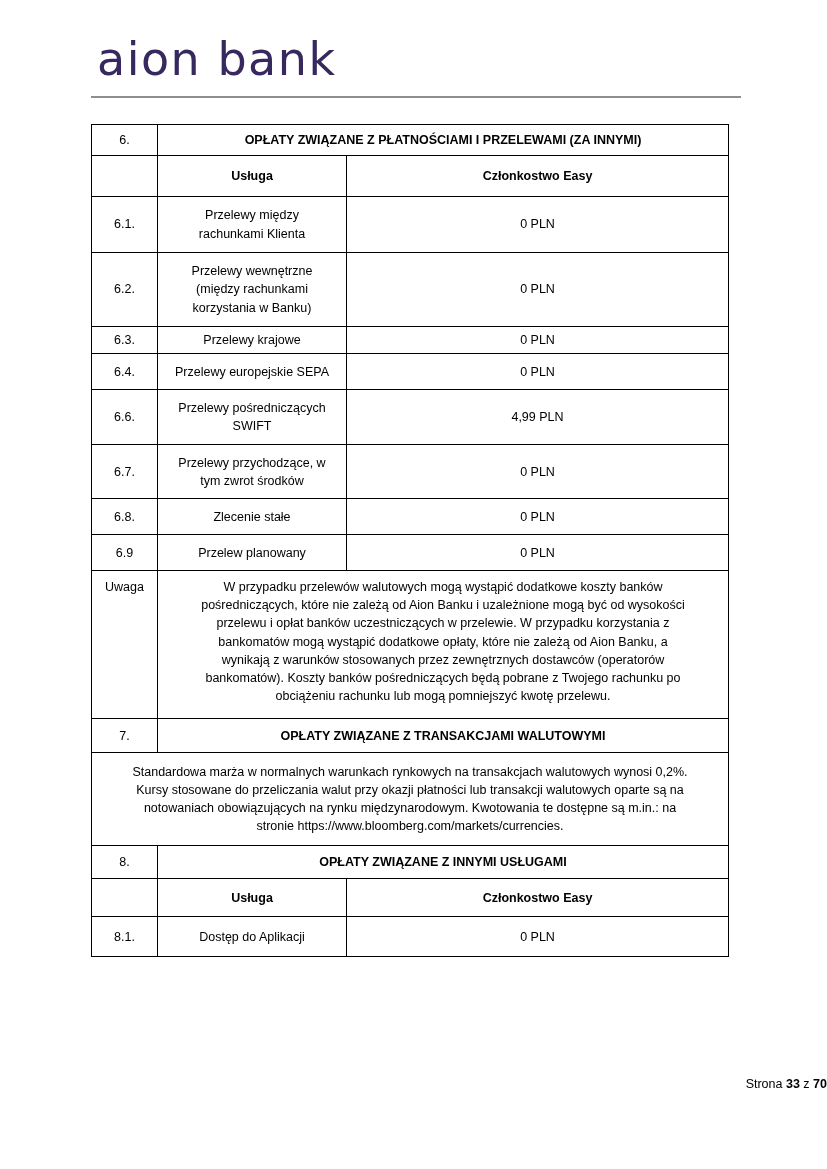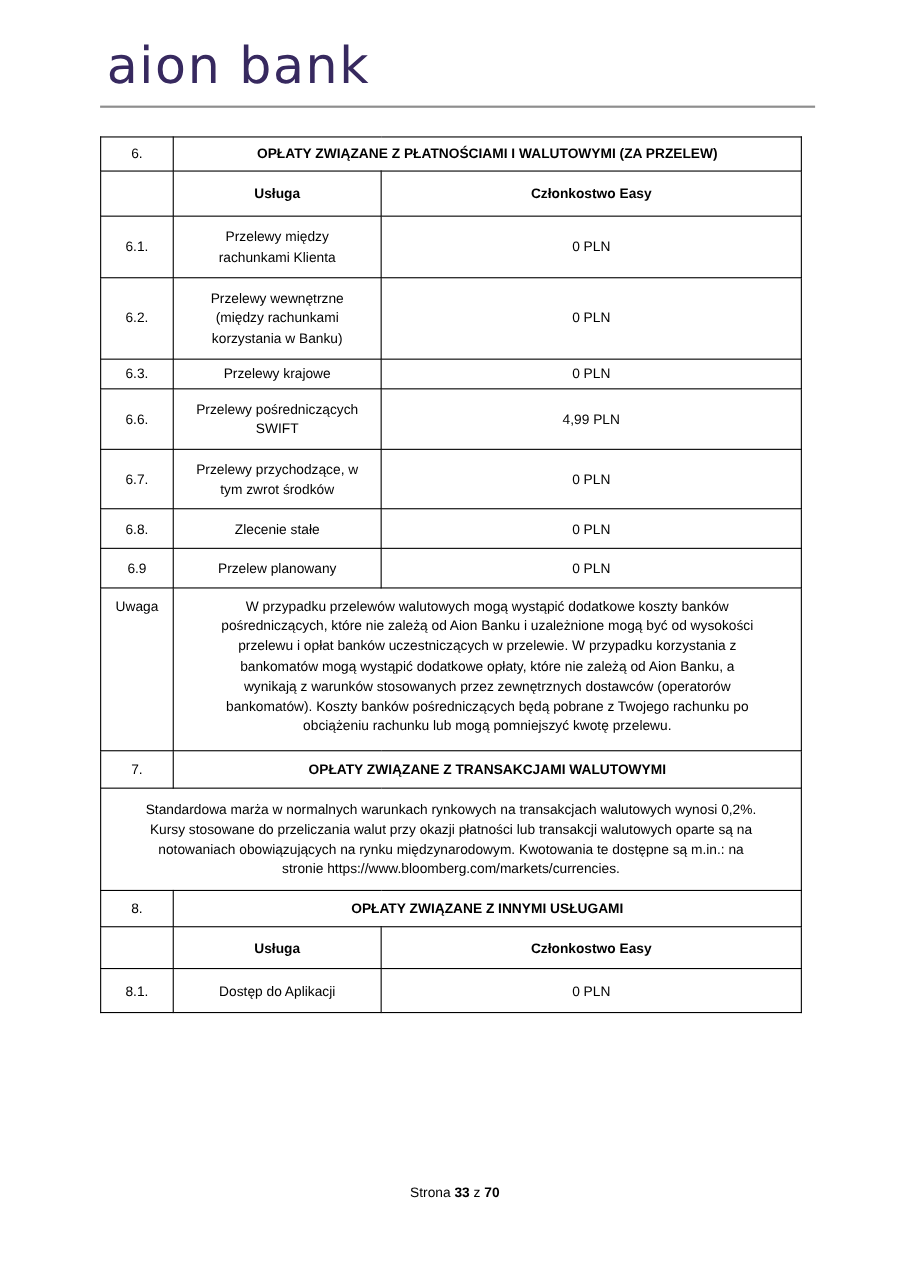--- a/index.html
+++ b/index.html
@@ -63,21 +63,21 @@
   .ml { white-space: pre-line; }
   tr.note-row td {
     vertical-align: top;
     padding-top: 7px;
   }
   .footer {
     position: absolute;
     left: 0;
     top: 1077px;
     width: 827px;
-    text-align: center;
+    text-align: right;
     font-size: 12.5px;
     color: #000000;
   }
   .footer b { font-weight: bold; }
 </style>
 </head>
 <body>
 
 <div class="page">
 
@@ -87,21 +87,21 @@
   <table class="fees">
     <colgroup>
       <col style="width:66px">
       <col style="width:189px">
       <col style="width:382px">
     </colgroup>
 
     <tbody>
         <tr style="height:31px">
       <td class="num">6.</td>
-      <td colspan="2" class="bold">OPŁATY ZWIĄZANE Z PŁATNOŚCIAMI I WALUTOWYMI (ZA PRZELEW)</td>
+      <td colspan="2" class="bold">OPŁATY ZWIĄZANE Z PŁATNOŚCIAMI I PRZELEWAMI (ZA INNYMI)</td>
     </tr>
 
     <tr style="height:41px">
       <td class="num"></td>
       <td class="bold">Usługa</td>
       <td class="bold">Członkostwo Easy</td>
     </tr>
 
     <tr style="height:56px">
       <td class="num">6.1.</td>
@@ -112,20 +112,25 @@
     <tr style="height:74px">
       <td class="num">6.2.</td>
       <td class="ml">Przelewy wewnętrzne
 (między rachunkami
 korzystania w Banku)</td>
       <td>0 PLN</td>
     </tr>
     <tr style="height:22px">
       <td class="num">6.3.</td>
       <td class="ml">Przelewy krajowe</td>
+      <td>0 PLN</td>
+    </tr>
+    <tr style="height:36px">
+      <td class="num">6.4.</td>
+      <td class="ml">Przelewy europejskie SEPA</td>
       <td>0 PLN</td>
     </tr>
     <tr style="height:55px">
       <td class="num">6.6.</td>
       <td class="ml">Przelewy pośredniczących
 SWIFT</td>
       <td>4,99 PLN</td>
     </tr>
     <tr style="height:54px">
       <td class="num">6.7.</td>

